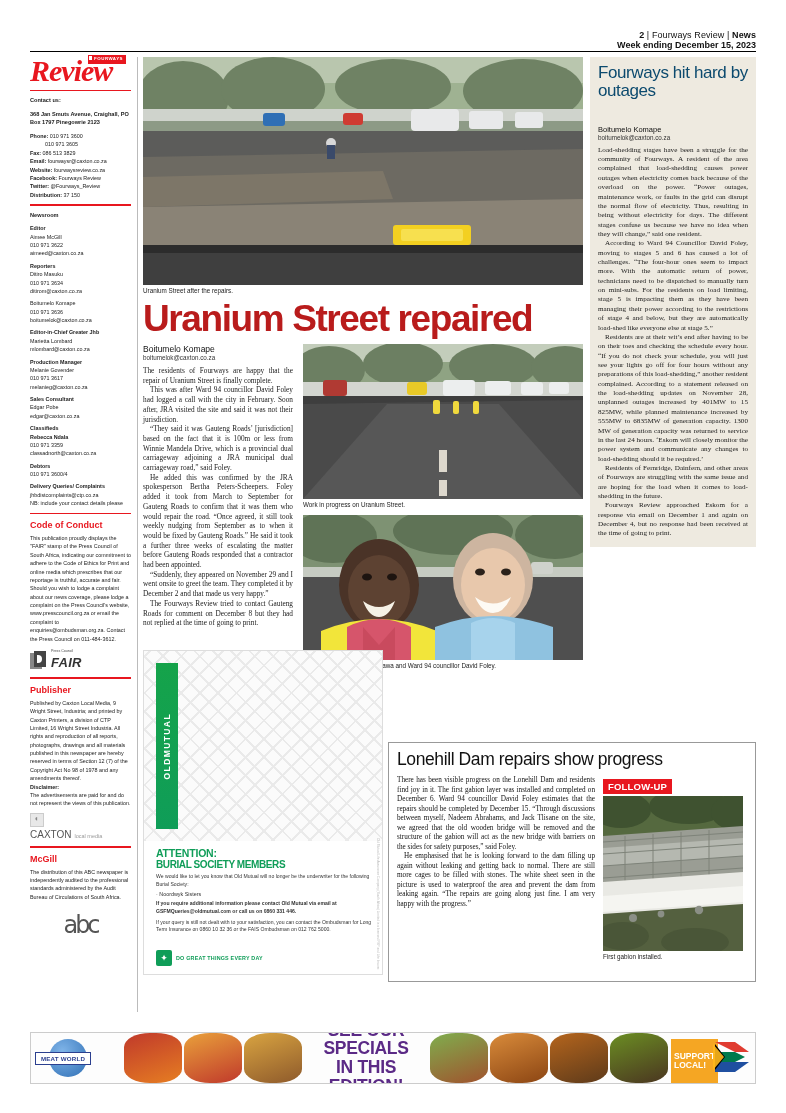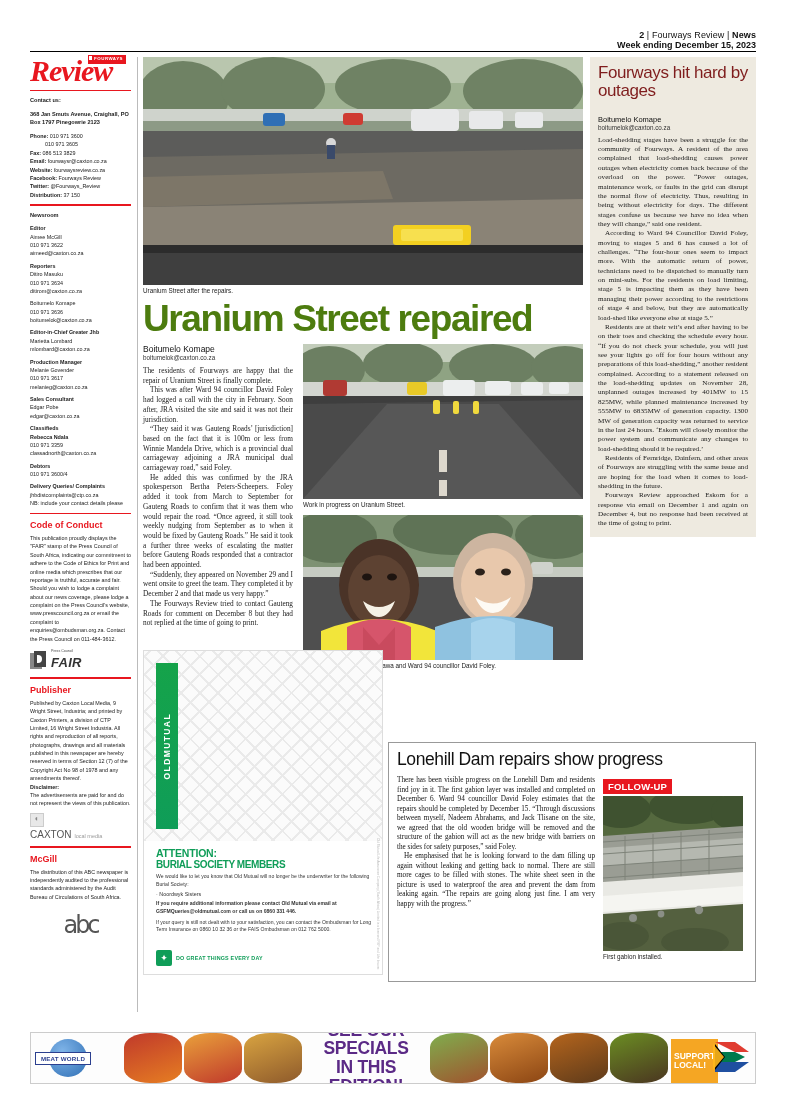--- a/index.html
+++ b/index.html
@@ -75,39 +75,39 @@
      font-family:"DejaVu Sans", sans-serif; letter-spacing:-3px; }
 
   
   .center { position:absolute; left:143px; top:57px; width:440px; }
   .photo { background:#7b8b72; position:relative; overflow:hidden; }
   .cap { font-size:6.3px; color:#222; padding-top:2px; }
 
   .headline {
     font-family:"Liberation Sans", sans-serif;
     font-weight:bold; font-size:37px; line-height:1.0;
-    letter-spacing:-1.4px; margin:6px 0 7px; color:#4d7c0f;
+    letter-spacing:-1.4px; margin:6px 0 7px; color:#b91c1c;
   }
   .byline-name{ font-size:8.5px; font-weight:normal; color:#111; }
   .byline-mail{ font-size:6.3px; color:#333; margin-bottom:5px;}
   .body-txt{
     font-family:"Liberation Serif", serif;
     font-size:7.3px; line-height:1.33; text-align:justify; color:#1a1a1a;
   }
   .body-txt p{ text-indent:7px; }
   .body-txt p.first{ text-indent:0; }
 
   
   .rightcol{
     position:absolute; left:590px; top:57px; width:166px;
     background:#eeeae0; padding:7px 8px 8px;
   }
   .r-headline{
     font-size:17px; line-height:1.08; font-weight:normal;
-    letter-spacing:-0.4px; color:#7f1d1d; margin-bottom:14px;
+    letter-spacing:-0.4px; color:#0c4a6e; margin-bottom:24px;
     font-family:"Liberation Sans", sans-serif;
   }
   .r-body{ font-family:"Liberation Serif", serif; font-size:7.15px;
      line-height:1.31; text-align:justify; color:#1a1a1a;}
   .r-body p{ text-indent:7px; }
   .r-body p.first{ text-indent:0; }
 
   
   .lonehill{
     position:absolute; left:388px; top:742px; width:368px; height:240px;

